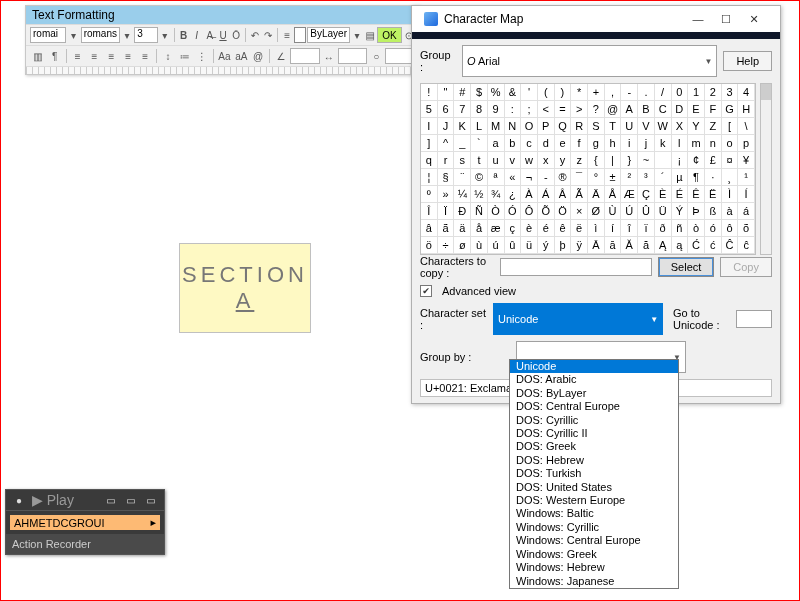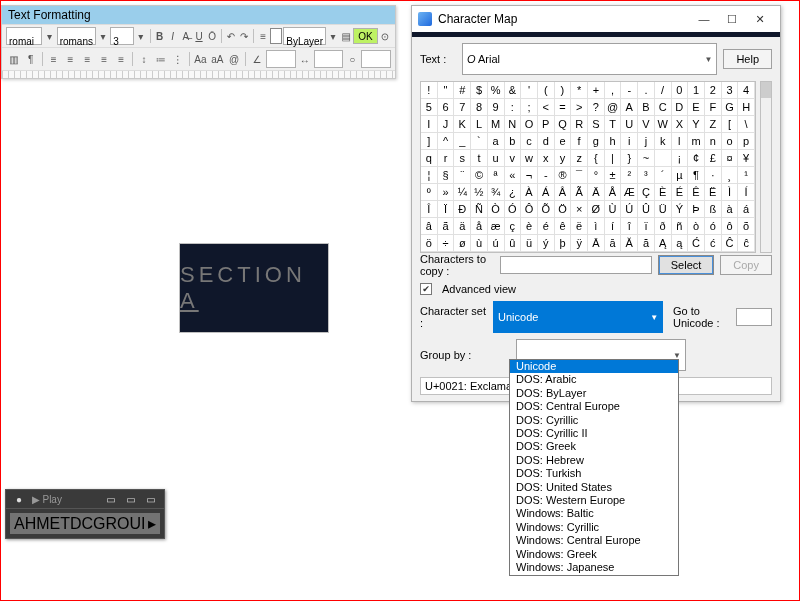--- a/index.html
+++ b/index.html
@@ -1,44 +1,44 @@
 <!DOCTYPE html>
 <html><head>
 <meta charset="utf-8">
 <style>
 * { box-sizing: border-box; margin: 0; padding: 0; font-family: "Segoe UI", Tahoma, sans-serif; }
 body { background: #fff; width: 800px; height: 601px; border: 1px solid #f00; overflow: hidden; position: relative; font-size: 11px; }
 
 
-.txtfmt { position: absolute; left: 0; top: 4px; width: 395px; background: #f0f0f0; border: 1px solid #c8c8c8; box-shadow: 1px 1px 3px rgba(0,0,0,0.2); }
+.txtfmt { position: absolute; left: 24px; top: 4px; width: 395px; background: #f0f0f0; border: 1px solid #c8c8c8; box-shadow: 1px 1px 3px rgba(0,0,0,0.2); }
 .txtfmt-title { background: #9aceeb; padding: 2px 6px; font-size: 12px; color: #000; }
 .txtfmt-row { display: flex; align-items: center; gap: 1px; padding: 2px 4px; border-top: 1px solid #dcdcdc; }
 .txtfmt-btn { width: 16px; height: 16px; display: inline-flex; align-items: center; justify-content: center; border: 1px solid transparent; font-size: 10px; color: #555; cursor: pointer; }
-.txtfmt-sel { font-size: 10px; height: 16px; border: 1px solid #b0b0b0; background: #fff; padding: 8px 2px; }
+.txtfmt-sel { font-size: 10px; height: 16px; border: 1px solid #b0b0b0; background: #fff; padding: 0 2px; }
 .txtfmt-sel.small { width: 30px; }
 .txtfmt-sel.font { width: 48px; }
 .txtfmt-sep { width: 1px; height: 14px; background: #c0c0c0; margin: 0 2px; }
 .okbtn { font-size: 10px; height: 16px; padding: 0 4px; border: 1px solid #b0b0b0; background: #bef264; cursor: pointer; }
 .txtfmt-ruler { height: 8px; background: repeating-linear-gradient(90deg,#ccc 0,#ccc 1px,#f8f8f8 1px,#f8f8f8 6px); border-top: 1px solid #dcdcdc; }
 
 
-.sectionbox { position: absolute; left: 178px; top: 242px; width: 150px; height: 90px; background: #0f172a; border: 1px solid #c0c0c0; display: flex; flex-direction: column; align-items: flex-start; justify-content: center; font-family: "Courier New", monospace; font-size: 22px; color: #777; letter-spacing: 4px; }
+.sectionbox { position: absolute; left: 178px; top: 242px; width: 132px; height: 90px; background: #fef9c3; border: 1px solid #c0c0c0; display: flex; flex-direction: column; align-items: center; justify-content: center; font-family: "Courier New", monospace; font-size: 22px; color: #777; letter-spacing: 4px; }
 .sectionbox .under { text-decoration: underline; }
 
 
 .recorder { position: absolute; left: 4px; top: 488px; width: 160px; background: #3a3a3a; color: #ddd; border: 1px solid #555; box-shadow: 1px 1px 3px rgba(0,0,0,0.4); }
 .recorder-top { display: flex; align-items: center; gap: 6px; padding: 2px 6px; border-bottom: 1px solid #555; }
-.recorder-top .play { color: #999; font-size: 10px; }
+.recorder-top .play { color: #999; font-size: 14px; }
 .recorder-top .ci { width: 14px; height: 14px; display: inline-flex; align-items: center; justify-content: center; color: #ddd; font-size: 10px; }
-.recorder-input { margin: 4px; background: #737373; color: #000; padding: 1px 4px; font-size: 16px; display: flex; align-items: center; justify-content: space-between; }
+.recorder-input { margin: 4px; background: #fdba74; color: #000; padding: 1px 4px; font-size: 11px; display: flex; align-items: center; justify-content: space-between; }
 .recorder-caption { padding: 4px 6px; font-size: 11px; color: #ccc; background: #4a4a4a; }
 
 
 .charmap { position: absolute; left: 410px; top: 4px; width: 370px; background: #f0f0f0; border: 1px solid #b0b0b0; box-shadow: 1px 1px 4px rgba(0,0,0,0.25); }
-.cm-title { display: flex; align-items: center; padding: 4px 6px; background: #fff; border-bottom: 5px solid #0f172a; }
+.cm-title { display: flex; align-items: center; padding: 4px 12px; background: #fff; border-bottom: 7px solid #0f172a; }
 .cm-title .icon { width: 14px; height: 14px; margin-right: 6px; background: linear-gradient(135deg,#6db3f2,#1e69de); border-radius: 2px; }
 .cm-title .t { flex: 1; font-size: 12px; }
 .cm-title .winbtn { width: 28px; height: 18px; display: inline-flex; align-items: center; justify-content: center; font-size: 11px; color: #333; cursor: pointer; }
 .cm-body { padding: 6px 8px; }
 .cm-row { display: flex; align-items: center; gap: 6px; margin-bottom: 6px; }
 .cm-label { font-size: 11px; width: 90px; }
 .cm-select { flex: 1; height: 18px; border: 1px solid #a0a0a0; background: #fff; font-size: 11px; padding: 15px 4px; display: flex; align-items: center; justify-content: space-between; }
 .cm-select .car { font-size: 8px; color: #555; }
 .cm-btn { height: 20px; padding: 0 12px; border: 1px solid #a0a0a0; background: #f4f4f4; font-size: 11px; cursor: pointer; }
 .cm-btn.primary { background: #e1e1e1; border-color: #888; box-shadow: inset 0 0 0 1px #4a90d9; }
@@ -137,33 +137,34 @@
     <span class="play">▶ <span>Play</span></span>
     <span class="spacer"></span>
     <span class="ci">▭</span>
     <span class="ci">▭</span>
     <span class="ci">▭</span>
   </div>
   <div class="recorder-input">
     <span>AHMETDCGROUI</span>
     <span>▸</span>
   </div>
+  <div class="recorder-caption">Action Recorder</div>
 </div>
 
 <div class="charmap">
   <div class="cm-title">
     <span class="icon"></span>
     <span class="t">Character Map</span>
     <span class="winbtn">—</span>
     <span class="winbtn">☐</span>
     <span class="winbtn">✕</span>
   </div>
   <div class="cm-body">
     <div class="cm-row">
-      <span class="cm-label" style="width:36px">Text :</span>
+      <span class="cm-label" style="width:36px">Group :</span>
       <div class="cm-select">
         <span><i>O</i> <span>Arial</span></span>
         <span class="car">▼</span>
       </div>
       <button class="cm-btn">Help</button>
     </div>
 
     <div class="grid-wrap">
       <div class="char-grid" id="char-grid">
           <span>!</span>
@@ -416,14 +417,15 @@
     <div class="opt">DOS: Cyrillic II</div>
     <div class="opt">DOS: Greek</div>
     <div class="opt">DOS: Hebrew</div>
     <div class="opt">DOS: Turkish</div>
     <div class="opt">DOS: United States</div>
     <div class="opt">DOS: Western Europe</div>
     <div class="opt">Windows: Baltic</div>
     <div class="opt">Windows: Cyrillic</div>
     <div class="opt">Windows: Central Europe</div>
     <div class="opt">Windows: Greek</div>
+    <div class="opt">Windows: Hebrew</div>
     <div class="opt">Windows: Japanese</div>
   </div>
 
 </body></html>

